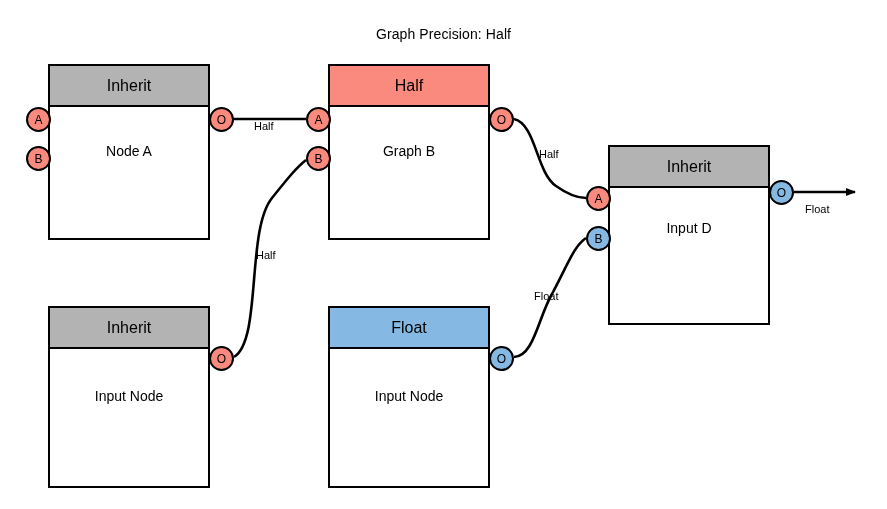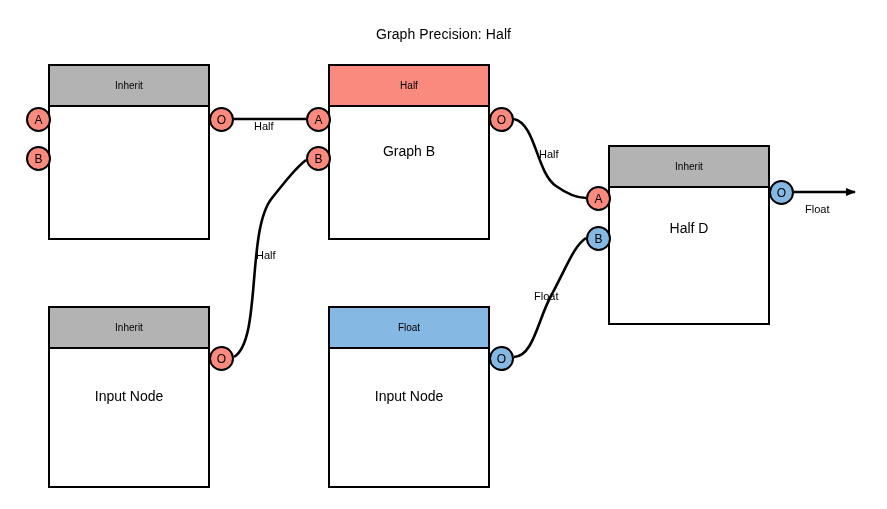--- a/index.html
+++ b/index.html
@@ -41,21 +41,21 @@
     border: 2px solid #000000;
     background: #ffffff;
   }
   .node-header {
     box-sizing: border-box;
     height: 41px;
     border-bottom: 2px solid #000000;
     display: flex;
     align-items: center;
     justify-content: center;
-    font-size: 10px;
+    font-size: 16px;
     color: #000000;
   }
   .node-body {
     position: relative;
     display: flex;
     align-items: center;
     justify-content: center;
     height: calc(100% - 41px);
     font-size: 14px;
     color: #000000;
@@ -110,20 +110,23 @@
 
     <path d="M 514 357 C 534 356 538 318 552 294 C 568 264 574 246 586 238" stroke="#000000" stroke-width="2.6" fill="none"></path>
 
     <path d="M 794 192 L 855 192" stroke="#000000" stroke-width="2.6" fill="none" marker-end="url(#arrowhead)"></path>
   </svg>
 
   <div class="node" style="left:48px; top:64px; width:162px; height:176px;">
     <div class="node-header" style="background:#b3b3b3;">
       <span>Inherit</span>
     </div>
+    <div class="node-body">
+      <span class="node-title">Node A</span>
+    </div>
   </div>
   <div class="port" style="left:26px; top:107px; background:#fa8a7e;">
     <span>A</span>
   </div>
   <div class="port" style="left:26px; top:146px; background:#fa8a7e;">
     <span>B</span>
   </div>
   <div class="port" style="left:209px; top:107px; background:#fa8a7e;">
     <span>O</span>
   </div>
@@ -144,21 +147,21 @@
   </div>
   <div class="port" style="left:489px; top:107px; background:#fa8a7e;">
     <span>O</span>
   </div>
 
   <div class="node" style="left:608px; top:145px; width:162px; height:180px;">
     <div class="node-header" style="background:#b3b3b3;">
       <span>Inherit</span>
     </div>
     <div class="node-body">
-      <span class="node-title center-d">Half D</span>
+      <span class="node-title center-d">Input D</span>
     </div>
   </div>
   <div class="port" style="left:586px; top:186px; background:#fa8a7e;">
     <span>A</span>
   </div>
   <div class="port" style="left:586px; top:226px; background:#85b8e2;">
     <span>B</span>
   </div>
   <div class="port" style="left:769px; top:180px; background:#85b8e2;">
     <span>O</span>

